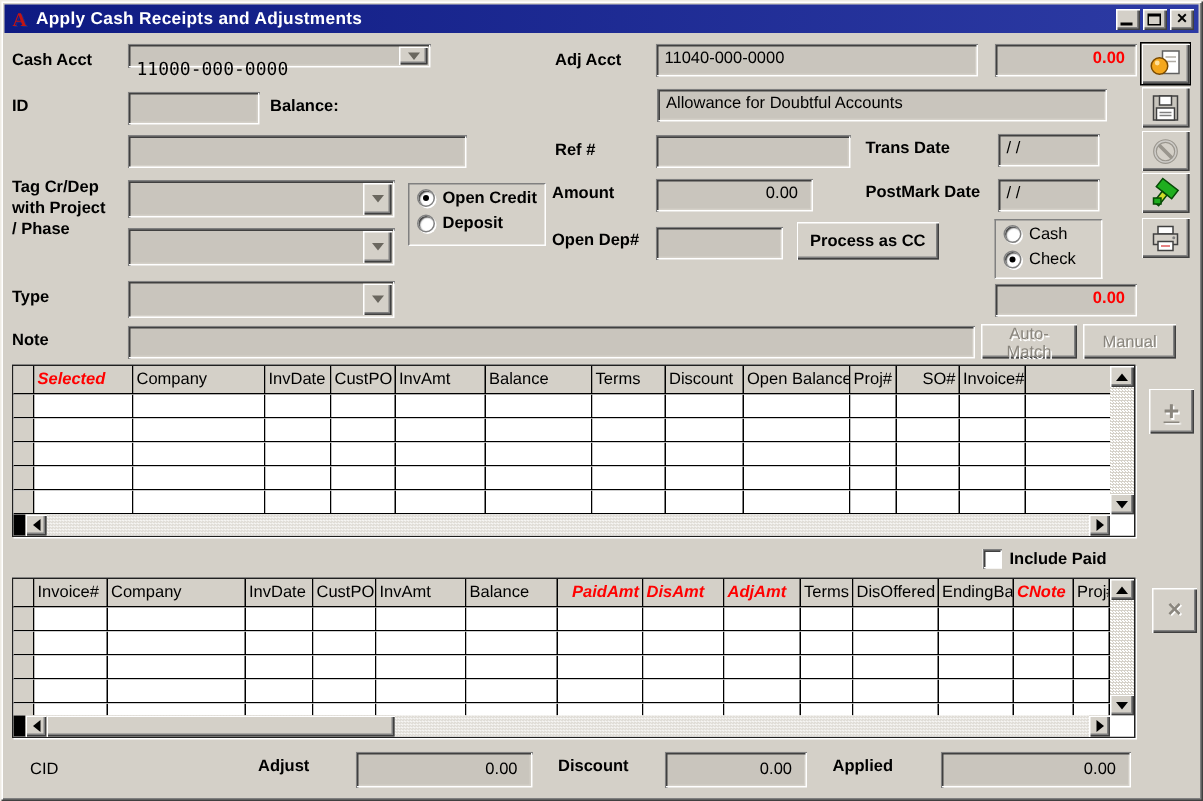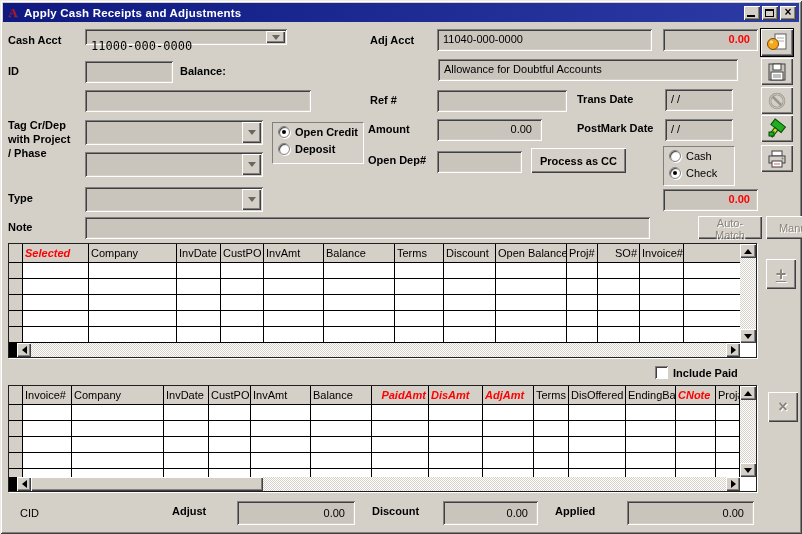--- a/index.html
+++ b/index.html
@@ -40,21 +40,21 @@
   .combo.white{background:#fff;}
   .tri-down{width:0;height:0;border:4px solid transparent;border-bottom:none;border-top:5px solid #6a675f;}
   .tri-down.blk{border-top-color:#000;}
   .tri-up{width:0;height:0;border:4px solid transparent;border-top:none;border-bottom:5px solid #000;}
   .tri-left{width:0;height:0;border:4px solid transparent;border-left:none;border-right:5px solid #000;}
   .tri-right{width:0;height:0;border:4px solid transparent;border-right:none;border-left:5px solid #000;}
   .btn{position:absolute;background:#d4d0c8;border:none;
     box-shadow: inset 1px 1px 0 #fff, inset -1px -1px 0 #404040, inset -2px -2px 0 #808080;
     font-family:"Liberation Sans",sans-serif;font-size:11px;text-align:center;}
   .btn.bold{font-weight:bold;}
-  .btn.disabled{color:#8a867e;text-shadow:1px 1px 0 #fff;margin-left:44px;}
+  .btn.disabled{color:#8a867e;text-shadow:1px 1px 0 #fff;}
   .group{position:absolute;border:1px solid;border-color:#808080 #fff #fff #808080;}
   .radio-row{position:absolute;display:flex;align-items:center;gap:5px;}
   .radio{width:12px;height:12px;border-radius:50%;background:#fff;position:relative;
     border:1px solid #808080;box-shadow:inset 1px 1px 1px #404040, 1px 1px 0 #fff;}
   .radio.on::after{content:'';position:absolute;left:3px;top:3px;width:4px;height:4px;border-radius:50%;background:#000;}
   .rlabel{font-weight:bold;}
   .rlabel.plain{font-weight:normal;}
   .checkbox{position:absolute;width:13px;height:13px;background:#fff;
     box-shadow: inset 1px 1px 0 #808080, inset -1px -1px 0 #fff, inset 2px 2px 0 #404040;}
   

